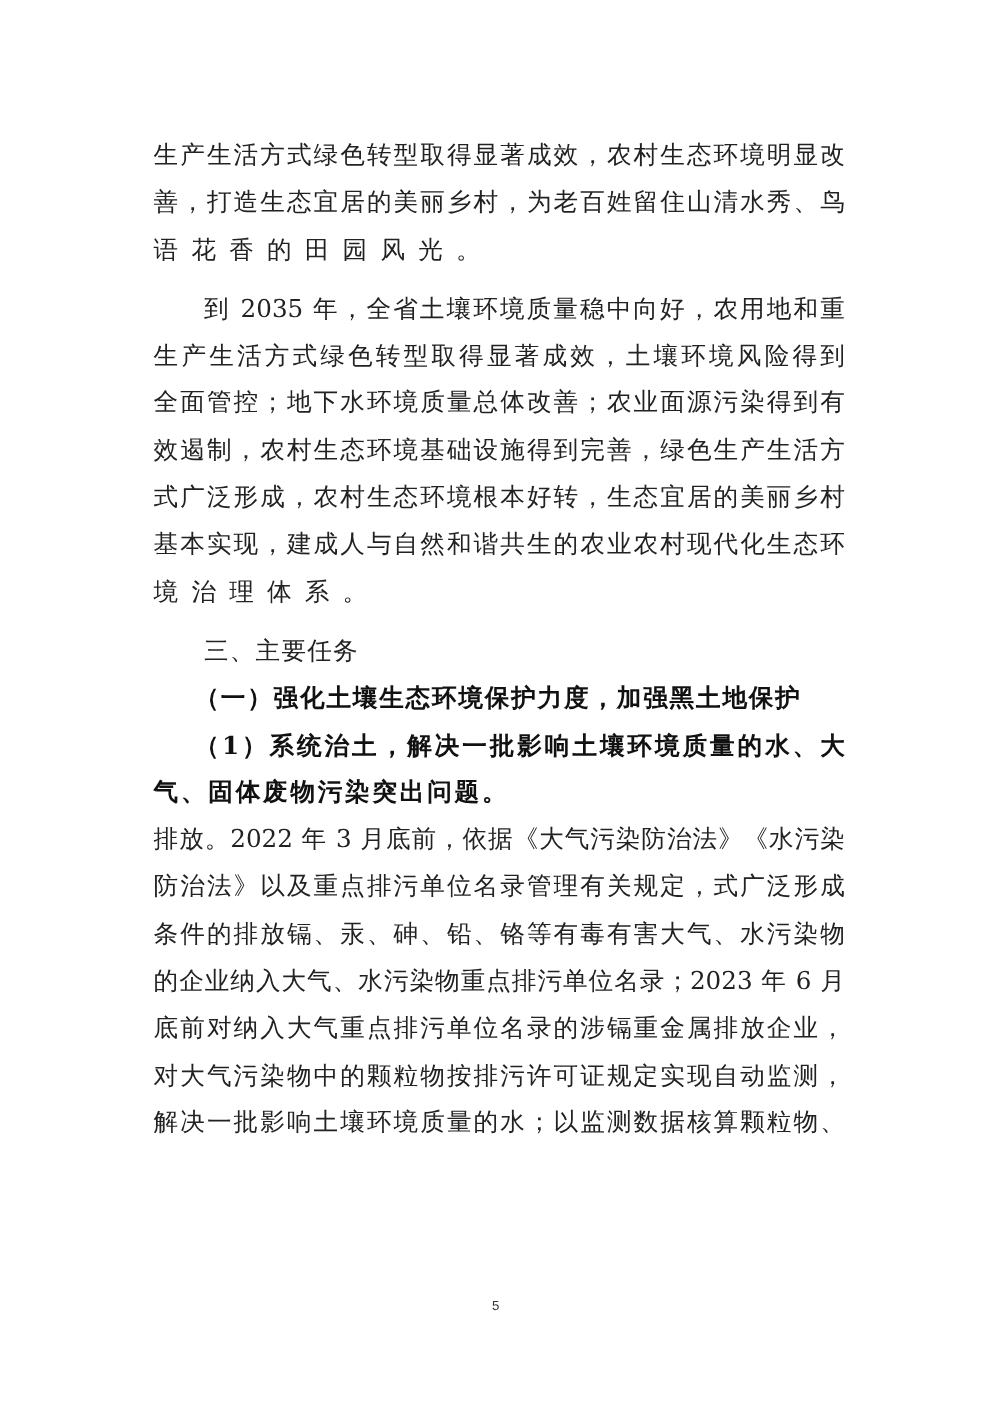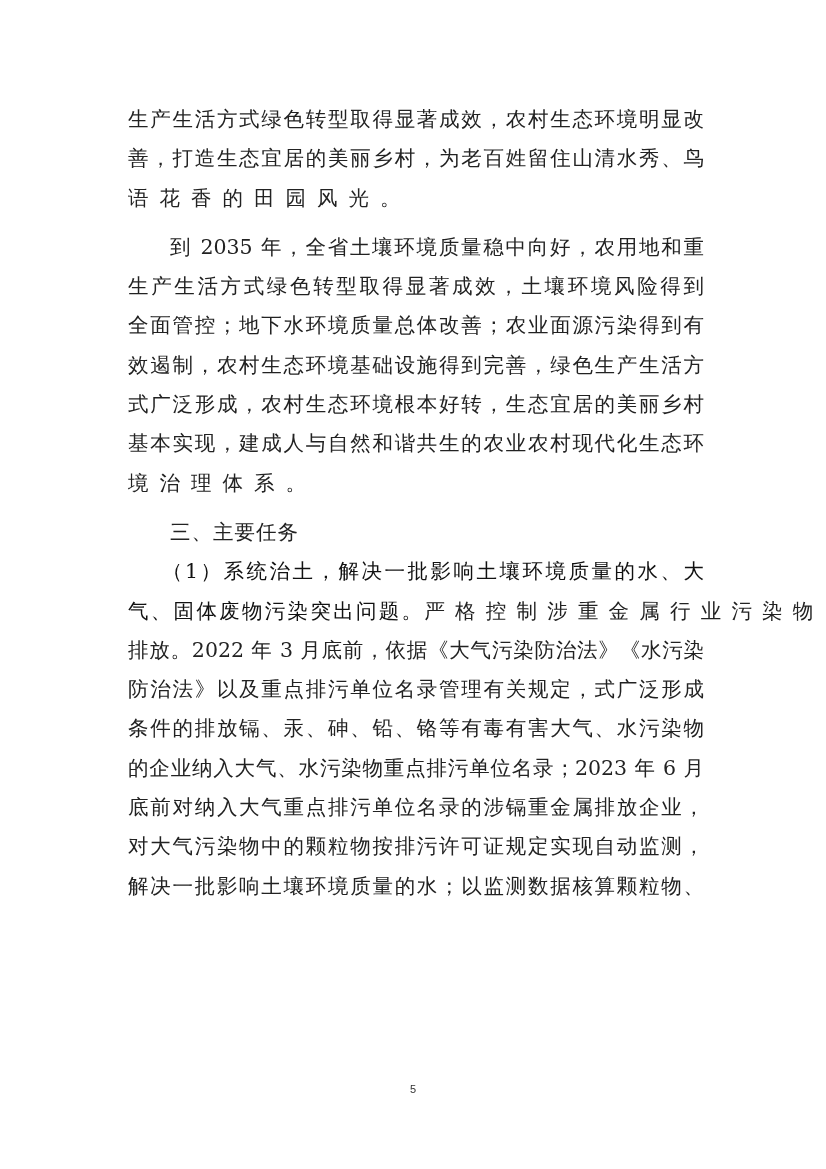--- a/index.html
+++ b/index.html
@@ -18,40 +18,40 @@
     .page {
       position: absolute;
       left: 0; top: 0;
       width: 826px;
       height: 1169px;
       background: #ffffff;
     }
     .body-text {
       position: absolute;
       left: 128px;
-      top: 100px;
+      top: 110px;
       width: 576px;
     }
     .line {
       height: 39.3px;
       line-height: 39.3px;
       font-size: 20.5px;
       white-space: nowrap;
       letter-spacing: 10.6px;
       color: #222;
     }
     .line.justify {
       text-align: justify;
       text-align-last: justify;
       letter-spacing: 0;
     }
     .line.indent { padding-left: 42px; }
     .line.gap-before { margin-top: 10px; }
     .bold {
-      font-weight: normal;
+      font-weight: bold;
       color: #111;
     }
     .heading-plain {
       font-family: "DejaVu Sans", "Liberation Sans", sans-serif;
       letter-spacing: 1px;
     }
     .heading-bold {
       font-weight: bold;
       letter-spacing: 2px;
       color: #111;
@@ -80,26 +80,26 @@
     <div class="line justify indent gap-before">到 2035 年，全省土壤环境质量稳中向好，农用地和重</div>
     <div class="line justify">生产生活方式绿色转型取得显著成效，土壤环境风险得到</div>
     <div class="line justify">全面管控；地下水环境质量总体改善；农业面源污染得到有</div>
     <div class="line justify">效遏制，农村生态环境基础设施得到完善，绿色生产生活方</div>
     <div class="line justify">式广泛形成，农村生态环境根本好转，生态宜居的美丽乡村</div>
     <div class="line justify">基本实现，建成人与自然和谐共生的农业农村现代化生态环</div>
     <div class="line" style="letter-spacing:11px;">境治理体系。</div>
 
     <div class="line indent heading-plain gap-before">三、主要任务</div>
 
+    <div class="line indent heading-bold" style="padding-left:34px; letter-spacing:1.5px;">（一）强化土壤生态环境保护力度，加强黑土地保护</div>
 
 
     <div class="line justify bold" style="padding-left:34px;">（1）系统治土，解决一批影响土壤环境质量的水、大</div>
     <div class="line" style="letter-spacing:0; display:flex; ">
       <span class="bold" style="letter-spacing:2.3px;">气、固体废物污染突出问题。</span>
-      <span style="letter-spacing:10.2px; margin-right:-10px;">严格控制涉重金属行业污染物</span>
     </div>
     <div class="line justify">排放。2022 年 3 月底前，依据《大气污染防治法》《水污染</div>
     <div class="line justify">防治法》以及重点排污单位名录管理有关规定，式广泛形成</div>
     <div class="line justify">条件的排放镉、汞、砷、铅、铬等有毒有害大气、水污染物</div>
     <div class="line justify">的企业纳入大气、水污染物重点排污单位名录；2023 年 6 月</div>
     <div class="line justify">底前对纳入大气重点排污单位名录的涉镉重金属排放企业，</div>
     <div class="line justify">对大气污染物中的颗粒物按排污许可证规定实现自动监测，</div>
     <div class="line justify">解决一批影响土壤环境质量的水；以监测数据核算颗粒物、</div>
   </div>
 

